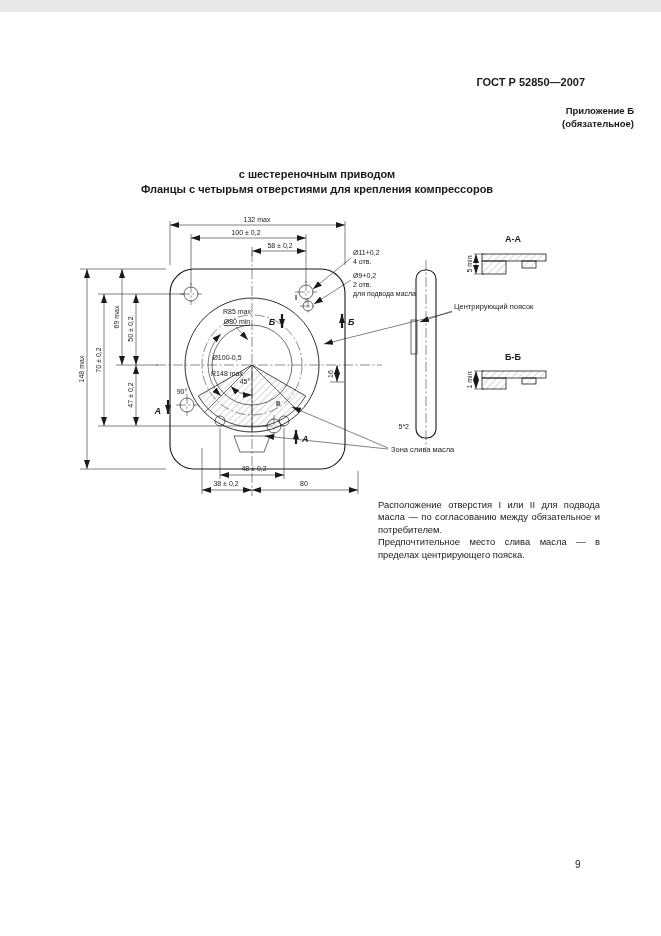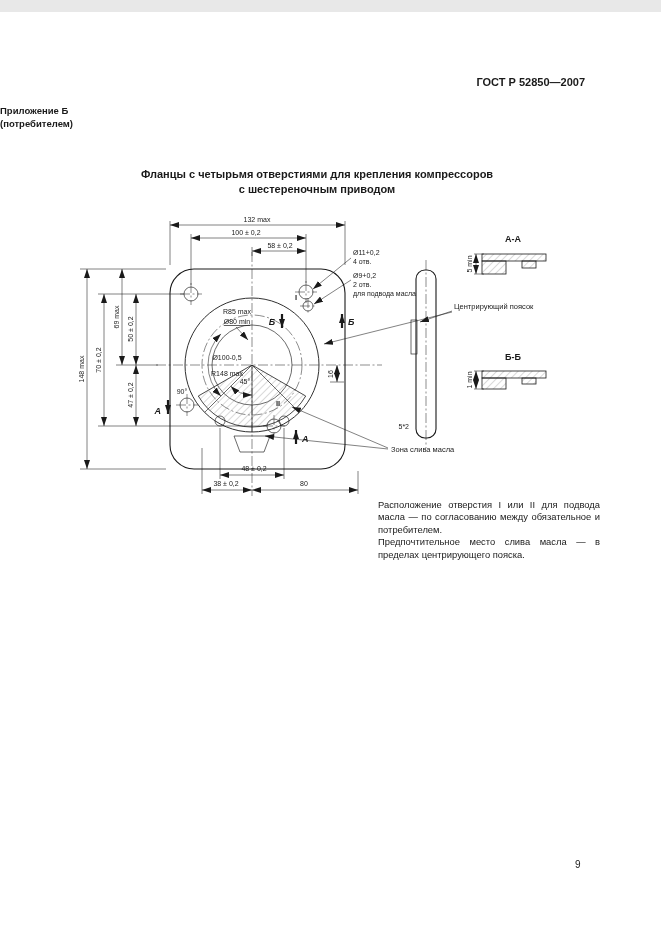--- a/index.html
+++ b/index.html
@@ -3,21 +3,21 @@
 <meta charset="utf-8">
 <style>
   * { margin:0; padding:0; box-sizing:border-box; }
   html,body { background:#e8e8e8; }
   .page {
     position:relative; width:661px; height:936px; background:#ffffff;
     font-family:"Liberation Sans", sans-serif; color:#1a1a1a; overflow:hidden;
     margin:12px auto;
   }
   .std-header { position:absolute; top:64px; right:76px; font-size:11px; font-weight:bold; }
-  .annex { position:absolute; top:92px; left:0; width:634px; text-align:left;
+  .annex { position:absolute; top:92px; left:0; width:634px; text-align:right;
            font-size:9.5px; font-weight:bold; line-height:13px; }
   .heading { position:absolute; top:155px; left:0; width:634px; text-align:center;
              font-size:11px; font-weight:bold; line-height:15px; }
   .drawing { position:absolute; top:196px; left:30px; }
   .notes { position:absolute; top:487px; left:378px; width:222px;
            font-size:9.4px; line-height:12.4px; text-align:justify; }
   .caption { position:absolute; top:594px; left:64px; font-size:9.4px; }
   .pagenum { position:absolute; top:847px; left:575px; font-size:10px; }
 
   
@@ -37,26 +37,26 @@
 </style>
 </head>
 <body>
 
 <div class="page">
 
   <div class="std-header">ГОСТ Р 52850—2007</div>
 
   <div class="annex">
     <div>Приложение Б</div>
-    <div>(потребителем)</div>
+    <div>(обязательное)</div>
   </div>
 
   <div class="heading">
+    <div>с шестереночным приводом</div>
     <div>Фланцы с четырьмя отверстиями для крепления компрессоров</div>
-    <div>с шестереночным приводом</div>
   </div>
 
   <svg class="drawing" width="600" height="295" viewBox="0 0 600 295">
     <defs>
       <marker id="arr" markerWidth="9" markerHeight="6" refX="9" refY="3" orient="auto-start-reverse" markerUnits="userSpaceOnUse">
         <path d="M0,0 L9,3 L0,6 Z" fill="#1a1a1a"></path>
       </marker>
       <pattern id="hatch" width="5" height="5" patternUnits="userSpaceOnUse" patternTransform="rotate(45)">
         <line x1="0" y1="0" x2="0" y2="5" stroke="#666" stroke-width="0.5"></line>
       </pattern>

